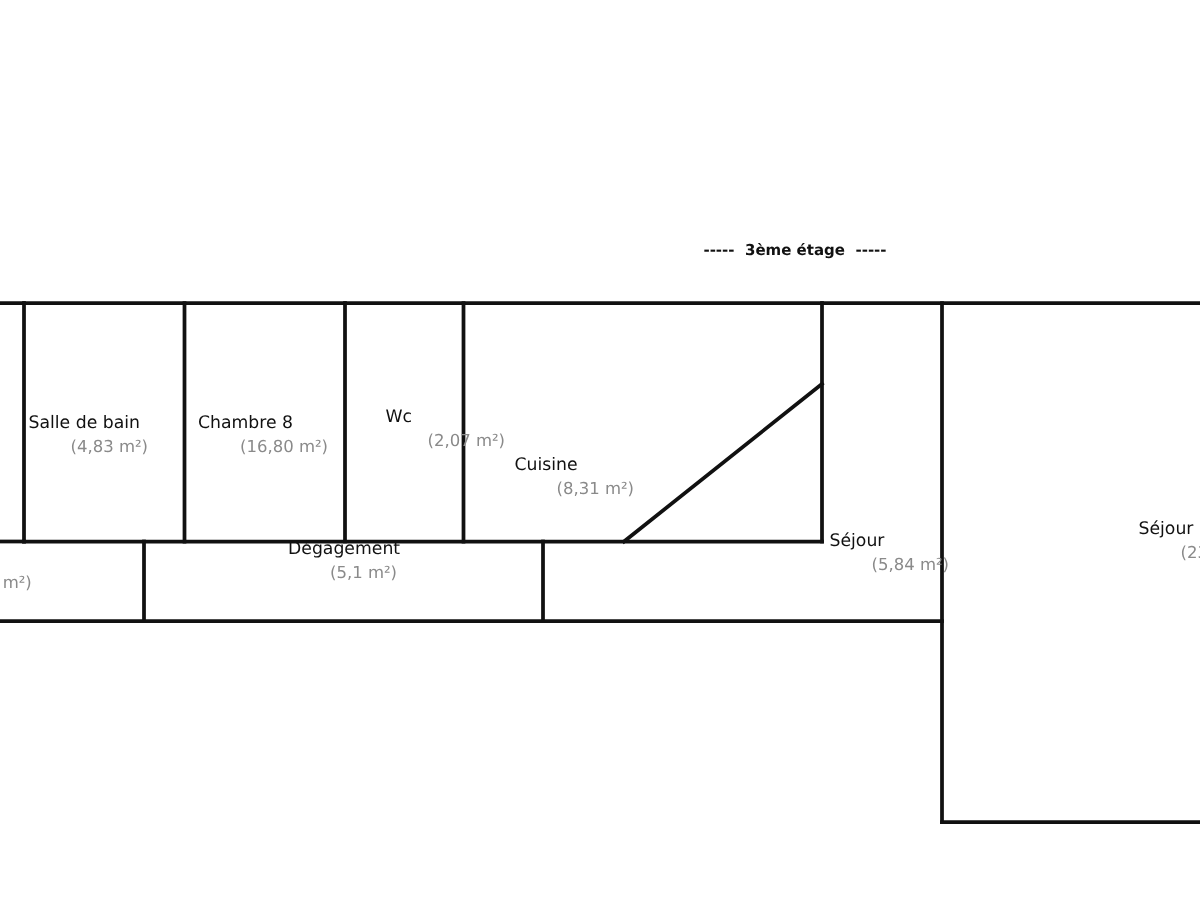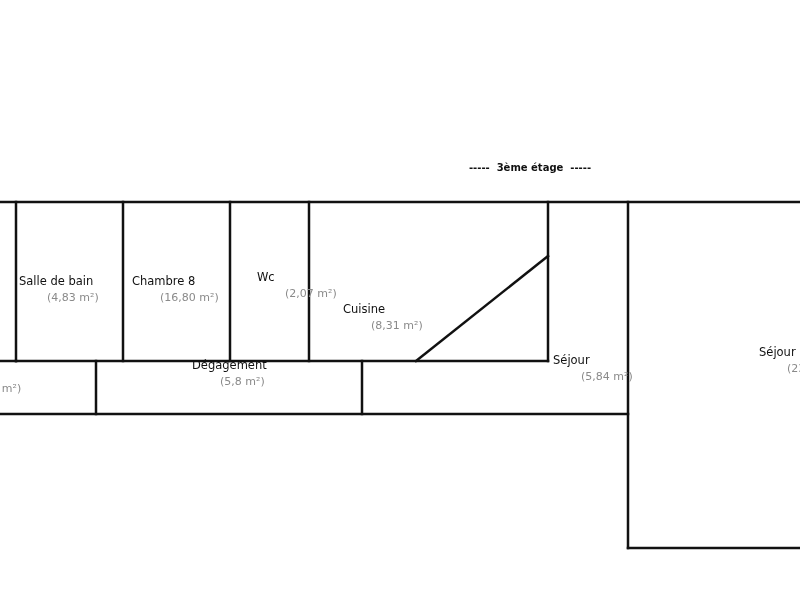--- a/index.html
+++ b/index.html
@@ -77,21 +77,21 @@
     <span class="room-area">(5,84 m²)</span>
   </div>
 
   <div class="room-label" style="left:759px; top:344px;">
     <span class="room-name">Séjour</span>
     <span class="room-area">(23,4 m²)</span>
   </div>
 
   <div class="room-label" style="left:192px; top:357px;">
     <span class="room-name">Dégagement</span>
-    <span class="room-area">(5,8 m²)</span>
+    <span class="room-area">(5,1 m²)</span>
   </div>
 
   <div class="room-label" style="left:-52px; top:364px;">
     <span class="room-name">Chambre</span>
     <span class="room-area">(…7 m²)</span>
   </div>
 
 </div>
 
 </body></html>

